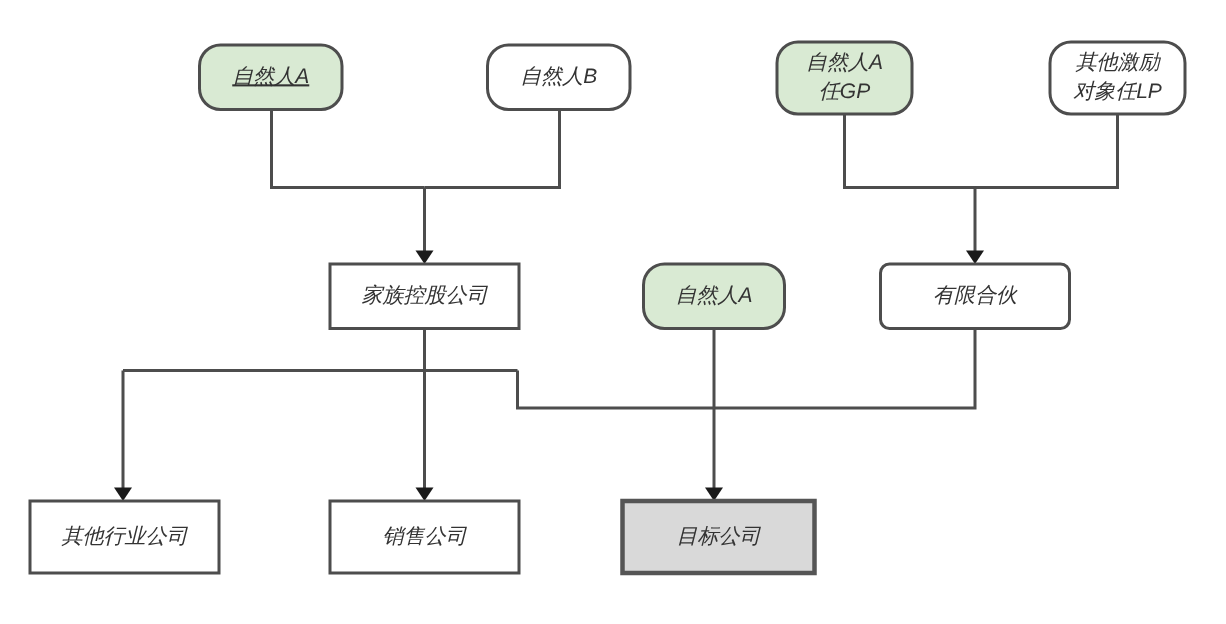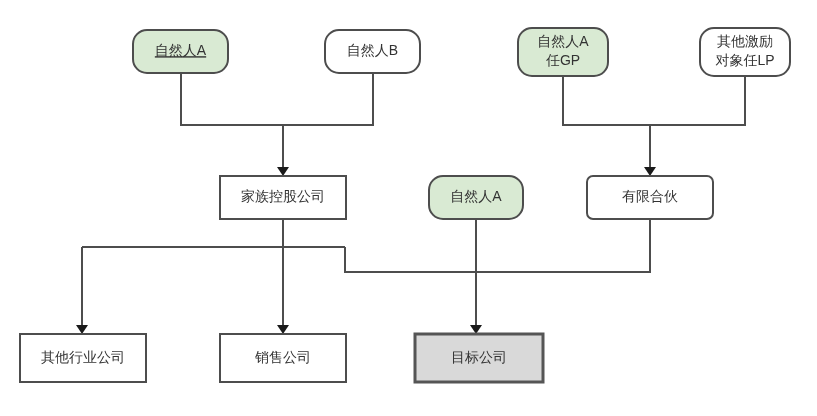--- a/index.html
+++ b/index.html
@@ -12,20 +12,21 @@
     width: 817px;
     height: 416px;
     font-family: "Liberation Sans", "DejaVu Sans", sans-serif;
     overflow: hidden;
   }
   #diagram-root {
     position: relative;
     width: 817px;
     height: 416px;
     background: #ffffff;
+    font-style: italic;
   }
   svg#diagram-canvas {
     display: block;
     width: 817px;
     height: 416px;
   }
   .edge-line {
     fill: none;
     stroke: #4d4d4d;
     stroke-width: 2;

